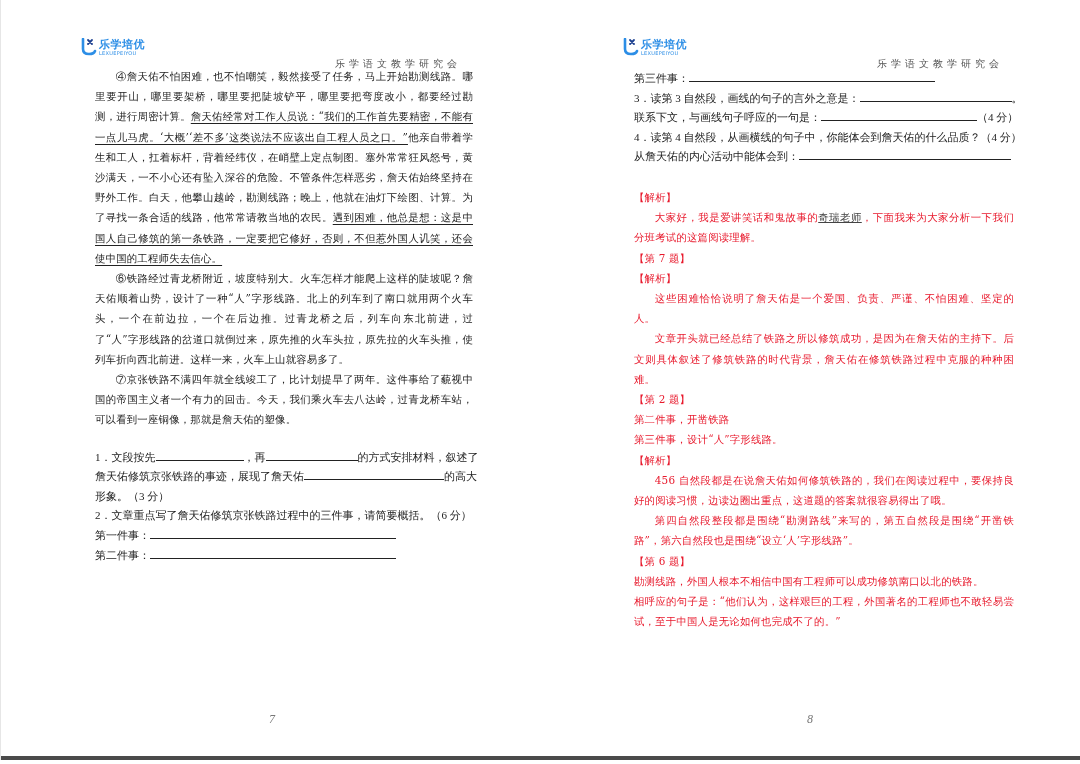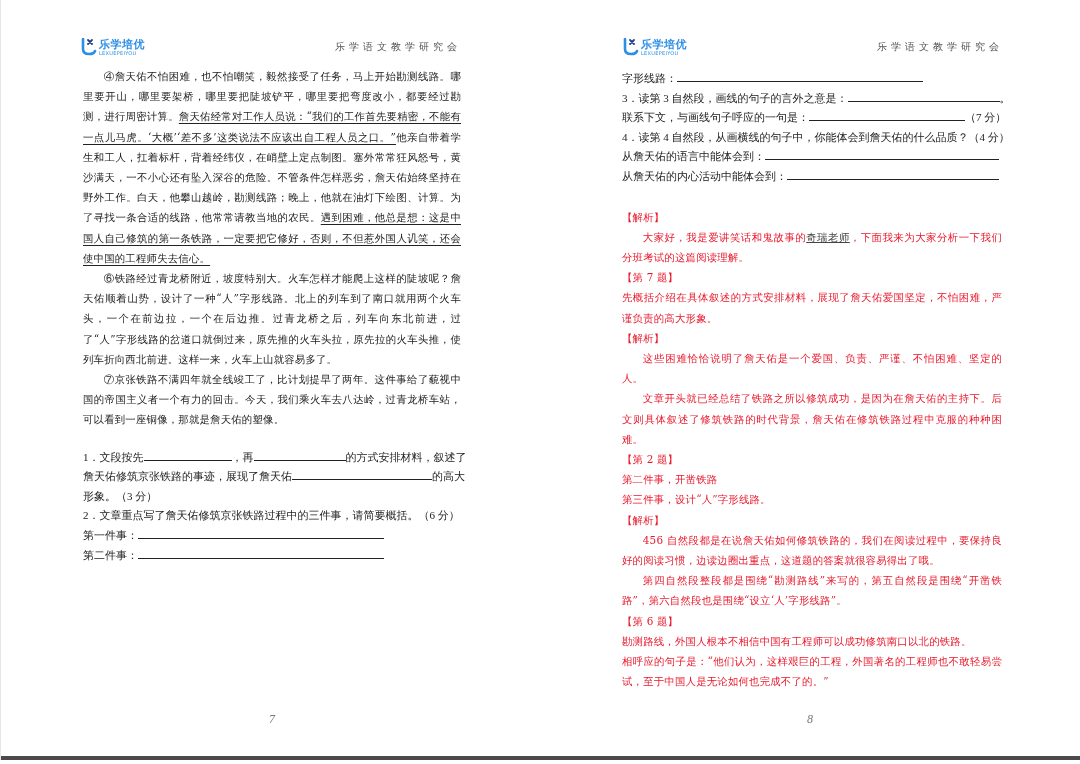--- a/index.html
+++ b/index.html
@@ -10,22 +10,22 @@
   .page{position:absolute;top:0;height:760px;}
   .page.left{left:0;width:540px;}
   .page.right{left:540px;width:540px;}
   .header{position:absolute;top:36px;height:26px;}
   .left .header{left:80px;width:380px;}
   .right .header{left:82px;width:380px;}
   .logo{position:absolute;left:0;top:0;width:70px;height:26px;}
   .logo svg{position:absolute;left:0;top:2px;}
   .logo-cn{position:absolute;left:18px;top:1px;font-family:Liberation Sans, sans-serif;font-size:11px;font-weight:bold;color:#2c8ee6;letter-spacing:0.5px;}
   .logo-en{position:absolute;left:18px;top:14px;font-family:"DejaVu Sans","Liberation Sans",sans-serif;font-size:5px;color:#2c8ee6;letter-spacing:0.3px;}
-  .org{position:absolute;right:0;top:4px;font-family:"DejaVu Sans","Liberation Sans",sans-serif;font-size:10px;color:#555;letter-spacing:4px;}
-  .body{position:absolute;top:66px;}
+  .org{position:absolute;right:0;top:21px;font-family:"DejaVu Sans","Liberation Sans",sans-serif;font-size:10px;color:#555;letter-spacing:4px;}
+  .body{position:absolute;top:66px;margin-left:12px;}
   .left .body{left:82px;width:378px;}
   .p{font-size:10.4px;line-height:20.2px;text-align:justify;margin:0;letter-spacing:0.2px;}
   .indent{text-indent:2em;}
   .ul{text-decoration:underline;text-underline-offset:3px;}
   .q{font-family:"Liberation Serif","DejaVu Serif",serif;font-size:11px;line-height:19.6px;margin:0;white-space:nowrap;}
   .blank{display:inline-block;border-bottom:1px solid #222;height:12px;vertical-align:baseline;}
   .red{color:#e8192c;}
   .pagenum{position:absolute;top:712px;font-style:italic;font-family:"Liberation Serif",serif;font-size:12px;color:#777;}
   .left .pagenum{left:268px;}
   .gap{height:22px;}
@@ -75,45 +75,43 @@
           <path d="M7 2 L11 6 M11 2 L7 6" stroke="#1b3f8f" stroke-width="1.8" stroke-linecap="round"></path>
         </svg>
         <span class="logo-cn">乐学培优</span>
         <span class="logo-en">LEXUEPEIYOU</span>
       </div>
       <span class="org">乐学语文教学研究会</span>
     </div>
   </div>
 
   <div class="body" style="left:621px;width:380px;top:69px;">
-    <p class="q"><span>字形线路：</span><span class="blank" style="width:246px"></span></p>
+    <p class="q"><span>第三件事：</span><span class="blank" style="width:246px"></span></p>
     <p class="q"><span>3．读第 3 自然段，画线的句子的言外之意是：</span><span class="blank" style="width:152px"></span><span>。</span></p>
-    <p class="q"><span>联系下文，与画线句子呼应的一句是：</span><span class="blank" style="width:156px"></span><span>（7 分）</span></p>
+    <p class="q"><span>联系下文，与画线句子呼应的一句是：</span><span class="blank" style="width:156px"></span><span>（4 分）</span></p>
     <p class="q">4．读第 4 自然段，从画横线的句子中，你能体会到詹天佑的什么品质？（4 分）</p>
-    <p class="q"><span>从詹天佑的语言中能体会到：</span><span class="blank" style="width:234px"></span></p>
     <p class="q"><span>从詹天佑的内心活动中能体会到：</span><span class="blank" style="width:212px"></span></p>
 
     <div style="height:20px"></div>
 
     <div class="red">
       <p class="p">【解析】</p>
       <p class="p indent"><span>大家好，我是爱讲笑话和鬼故事的</span><span class="gray">奇瑞老师</span><span>，下面我来为大家分析一下我们分班考试的这篇阅读理解。</span></p>
       <p class="p">【第 7 题】</p>
-      <p class="p">先概括介绍在具体叙述的方式安排材料，展现了詹天佑爱国坚定，不怕困难，严谨负责的高大形象。</p>
       <p class="p">【解析】</p>
       <p class="p indent">这些困难恰恰说明了詹天佑是一个爱国、负责、严谨、不怕困难、坚定的人。</p>
       <p class="p indent">文章开头就已经总结了铁路之所以修筑成功，是因为在詹天佑的主持下。后文则具体叙述了修筑铁路的时代背景，詹天佑在修筑铁路过程中克服的种种困难。</p>
       <p class="p">【第 2 题】</p>
       <p class="p">第二件事，开凿铁路</p>
       <p class="p">第三件事，设计“人”字形线路。</p>
       <p class="p">【解析】</p>
       <p class="p indent">456 自然段都是在说詹天佑如何修筑铁路的，我们在阅读过程中，要保持良好的阅读习惯，边读边圈出重点，这道题的答案就很容易得出了哦。</p>
       <p class="p indent">第四自然段整段都是围绕“勘测路线”来写的，第五自然段是围绕“开凿铁路”，第六自然段也是围绕“设立‘人’字形线路”。</p>
       <p class="p">【第 6 题】</p>
-      <p class="p">勘测路线，外国人根本不相信中国有工程师可以成功修筑南口以北的铁路。</p>
+      <p class="p">勘测线路，外国人根本不相信中国有工程师可以成功修筑南口以北的铁路。</p>
       <p class="p">相呼应的句子是：“他们认为，这样艰巨的工程，外国著名的工程师也不敢轻易尝试，至于中国人是无论如何也完成不了的。”</p>
     </div>
   </div>
 
   <span class="pagenum" style="left:806px;top:712px;">8</span>
 
   <div class="bottom-rule"></div>
 </div>
 
 </body></html>

